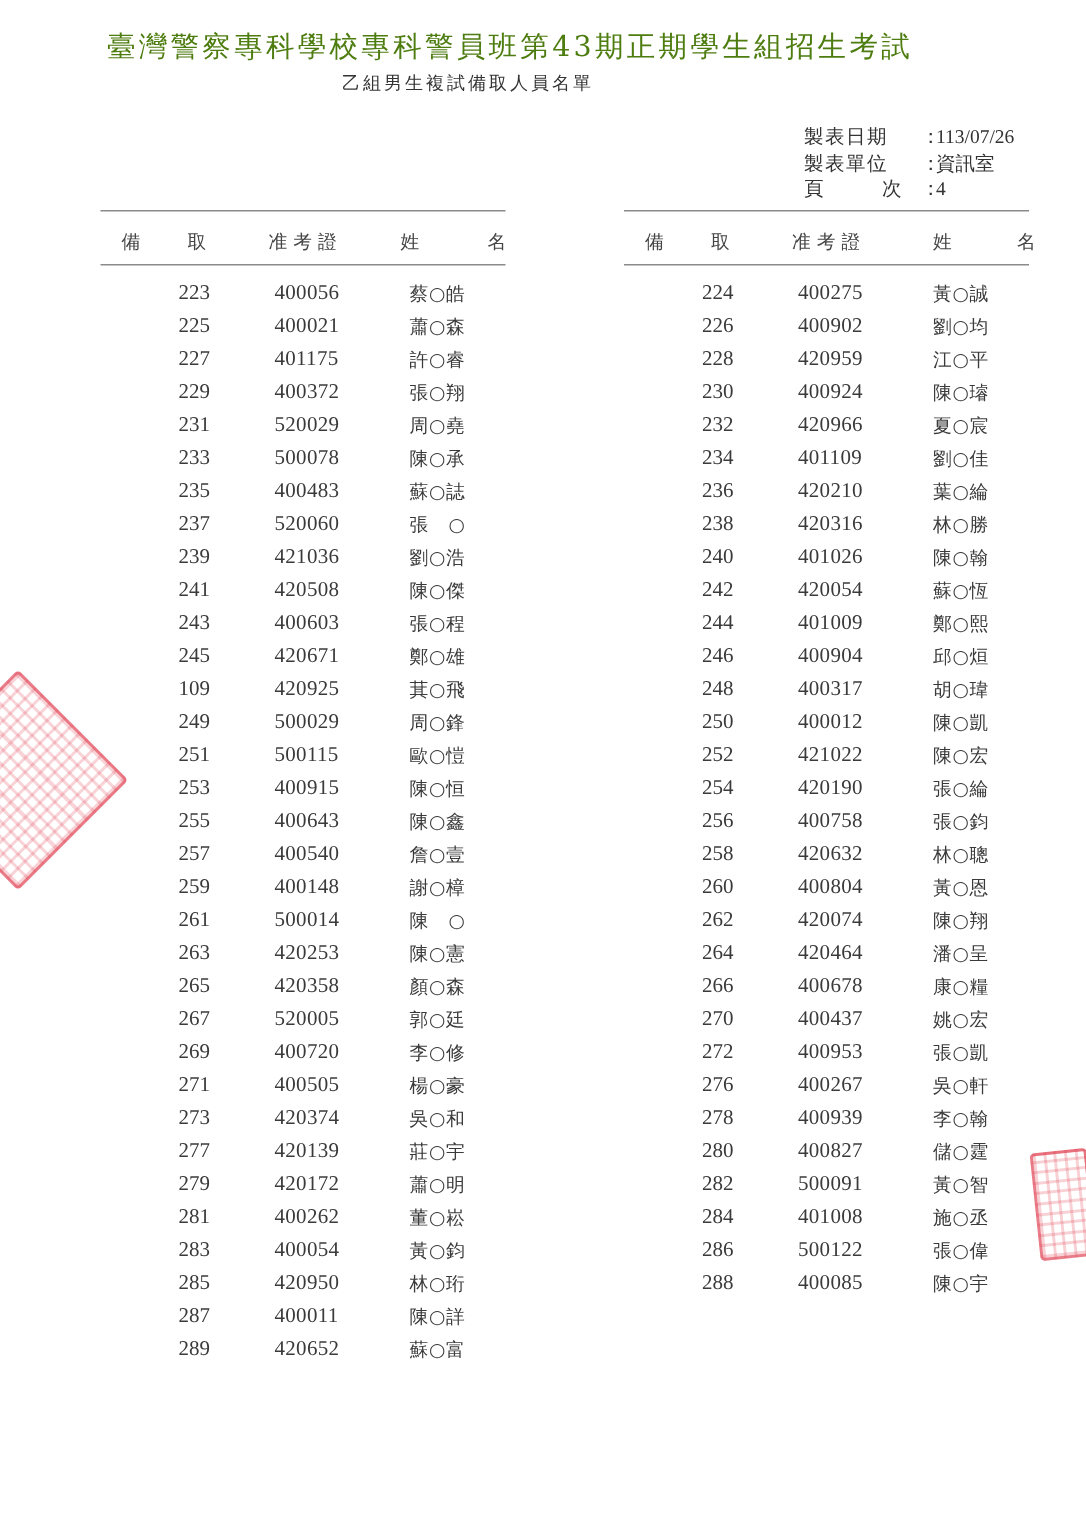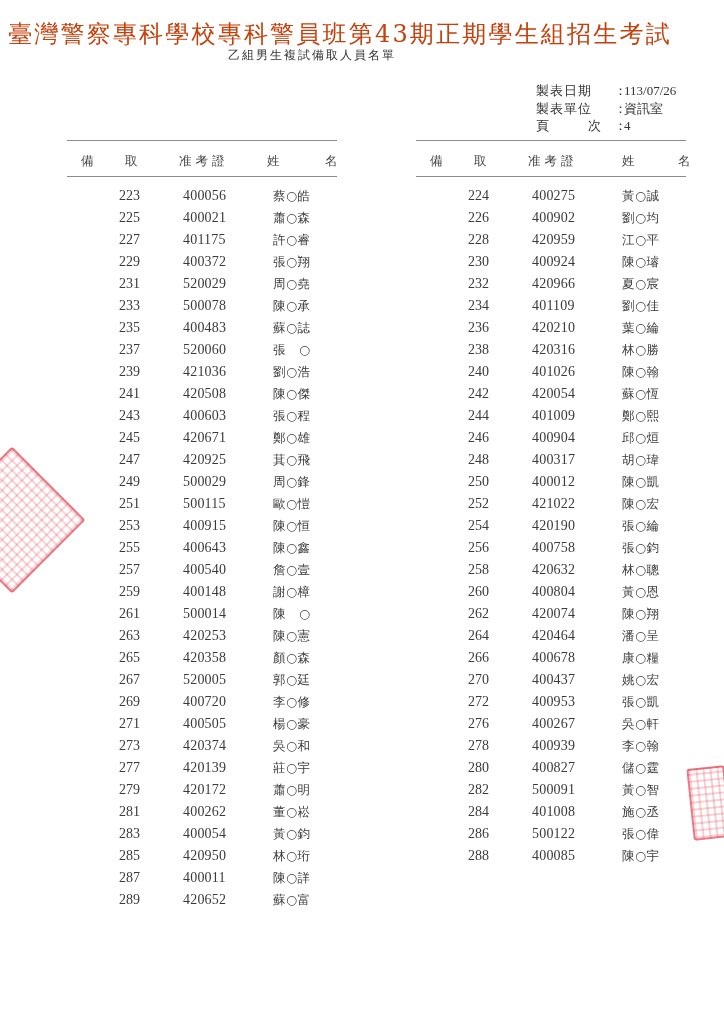--- a/index.html
+++ b/index.html
@@ -2,21 +2,21 @@
 <html><head>
 <meta charset="utf-8">
 <style>
   html, body { margin: 0; padding: 0; background: #ffffff; }
   body {
     width: 724px; height: 1024px; position: relative; overflow: hidden;
     font-family: "DejaVu Serif", "Liberation Serif", serif; color: #333333;
   }
   .title {
     position: absolute; left: 0; top: 18px; width: 680px; text-align: center;
-    font-size: 24px; letter-spacing: 2.2px; color: #c2410c;
+    font-size: 19px; letter-spacing: 2.2px; color: #4d7c0f;
   }
   .subtitle {
     position: absolute; left: 0; top: 47px; width: 624px; text-align: center;
     font-size: 12px; letter-spacing: 2px; color: #333;
   }
   .meta {
     position: absolute; left: 536px; top: 82px; font-size: 13px; line-height: 17.5px; color: #333;
   }
   .meta-row { white-space: nowrap; font-family: Liberation Serif, serif; }
   .meta-label { display: inline-block; width: 78px; letter-spacing: 1px; }
@@ -136,21 +136,21 @@
         <span class="c-rank">243</span>
         <span class="c-id">400603</span>
         <span class="c-name">張○程</span>
       </div>
       <div class="row">
         <span class="c-rank">245</span>
         <span class="c-id">420671</span>
         <span class="c-name">鄭○雄</span>
       </div>
       <div class="row">
-        <span class="c-rank">247</span>
+        <span class="c-rank">109</span>
         <span class="c-id">420925</span>
         <span class="c-name">萁○飛</span>
       </div>
       <div class="row">
         <span class="c-rank">249</span>
         <span class="c-id">500029</span>
         <span class="c-name">周○鋒</span>
       </div>
       <div class="row">
         <span class="c-rank">251</span>

